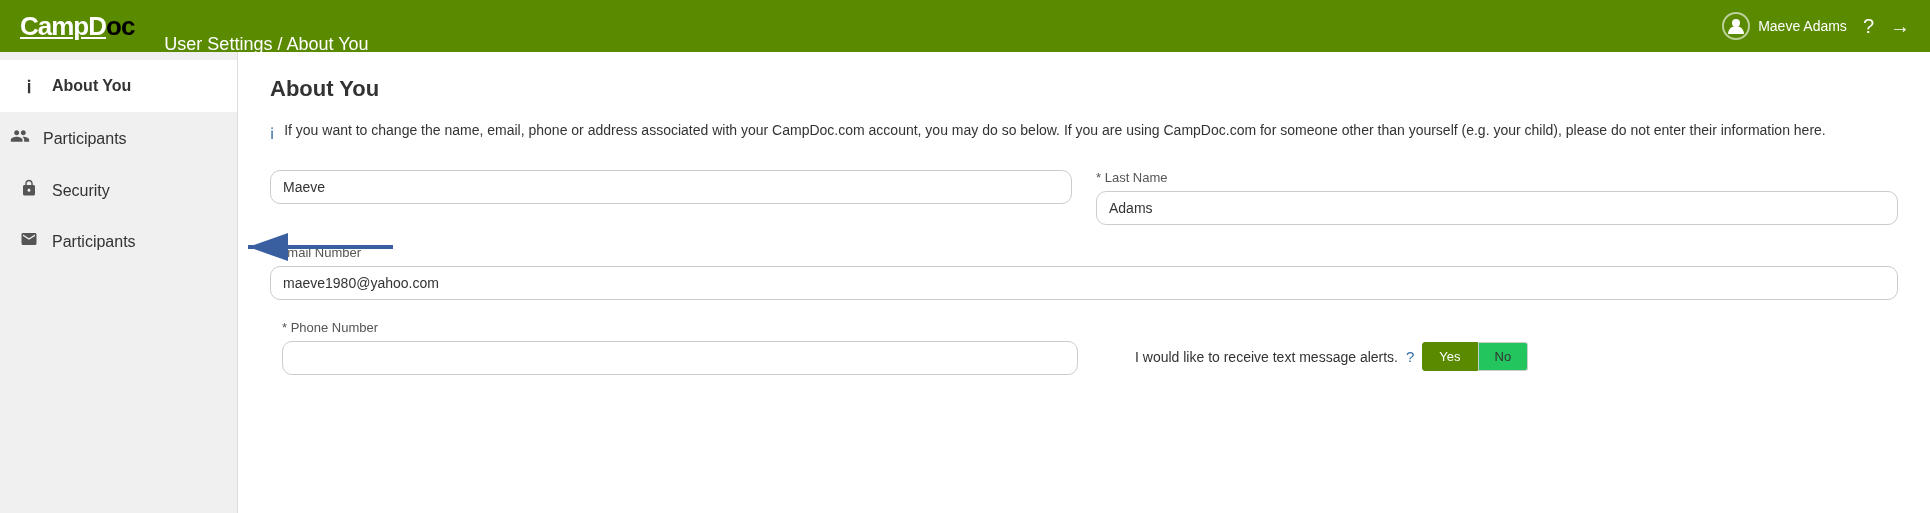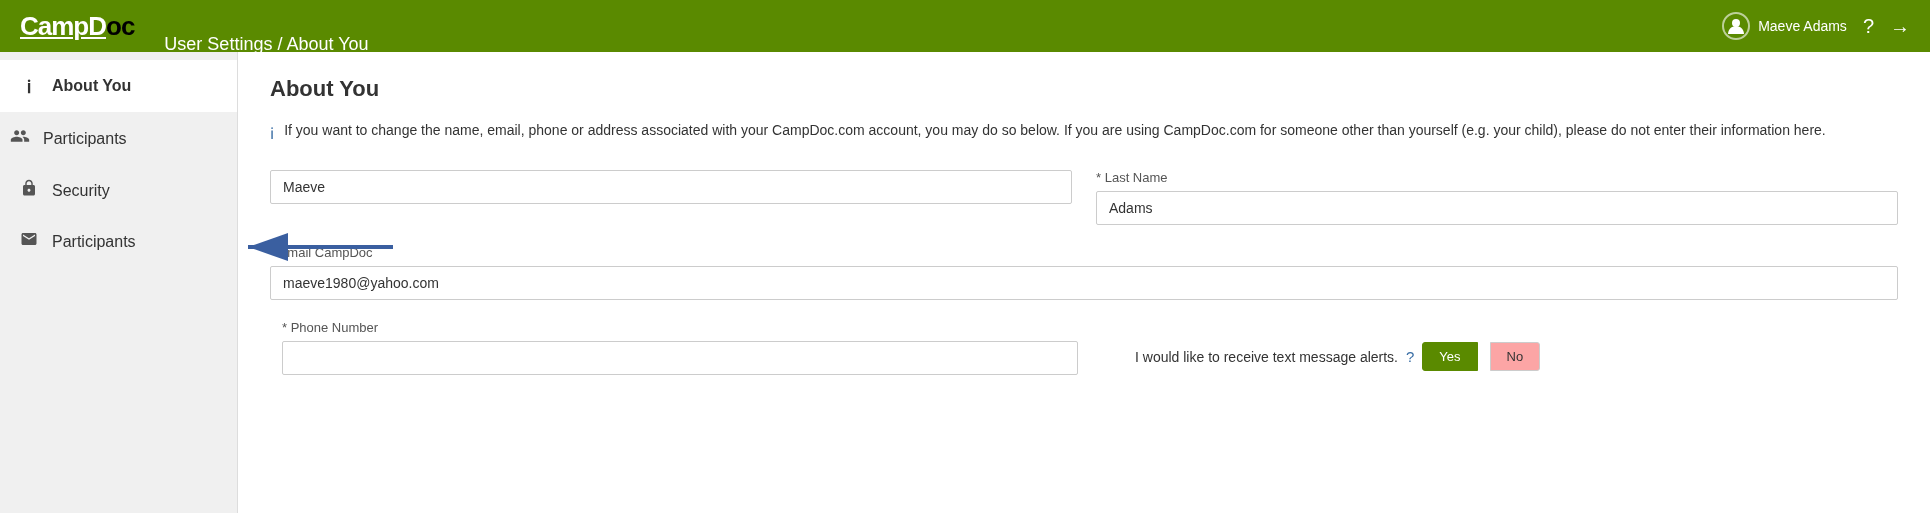--- a/index.html
+++ b/index.html
@@ -135,21 +135,21 @@
       display: flex;
       flex-direction: column;
       gap: 6px;
     }
     .form-label {
       font-size: 13px;
       color: #555;
     }
     .form-input {
       border: 1px solid #ccc;
-      border-radius: 2px;
+      border-radius: 10px;
       padding: 8px 12px;
       font-size: 14px;
       color: #333;
       background: #fff;
       width: 100%;
     }
 
     .phone-row {
       display: flex;
       gap: 24px;
@@ -166,34 +166,34 @@
       padding-top: 22px;
       flex: 1;
     }
     .text-alert-label {
       font-size: 14px;
       color: #333;
       margin-left: 33px;
     }
     .text-alert-toggle {
       display: flex;
-      gap: 12px;
+      gap: 0;
       border-radius: 14px;
     }
     .toggle-yes {
       background: #5a8a00;
       color: white;
       border: 1px solid #5a8a00;
       padding: 6px 16px;
       cursor: pointer;
       font-size: 13px;
       border-radius: 3px 0 0 3px;
     }
     .toggle-no {
-      background: #fca5a5;
+      background: #22c55e;
       color: #333;
       border: 1px solid #ccc;
       padding: 6px 16px;
       cursor: pointer;
       font-size: 13px;
       border-radius: 0 3px 3px 0;
     }
     .help-icon-small {
       color: #3a6ea5;
       font-size: 15px;
@@ -287,21 +287,21 @@
         <input class="form-input" type="text" value="Maeve" style="">
       </div>
       <div class="form-group">
         <label class="form-label">* Last Name</label>
         <input class="form-input" type="text" value="Adams" style="">
       </div>
     </div>
 
     <div class="form-row">
       <div class="form-group">
-        <label class="form-label">* Email CampDoc</label>
+        <label class="form-label">* Email Number</label>
         <input class="form-input" type="email" value="maeve1980@yahoo.com" style="">
       </div>
     </div>
 
     <div class="phone-row">
       <div class="phone-group form-group">
         <label class="form-label">* Phone Number</label>
         <input class="form-input" type="tel" style="">
       </div>
       <div class="text-alert-group">

